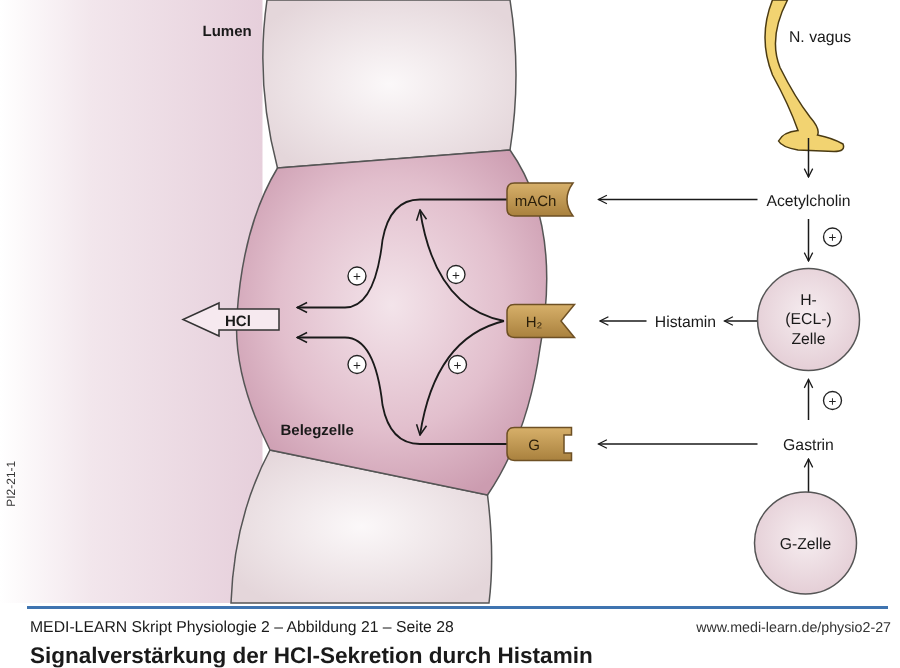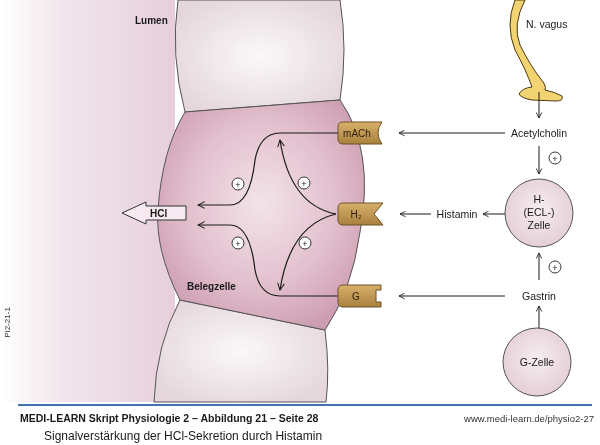--- a/index.html
+++ b/index.html
@@ -3,22 +3,22 @@
   <meta charset="utf-8">
   <style>
     html, body { margin:0; padding:0; background:#ffffff; }
     body { width:600px; height:445px; position:relative; overflow:hidden; font-family:"Liberation Sans", sans-serif; }
     #diagram { position:absolute; left:0; top:0; width:600px; height:445px; }
     .lbl { font-family:"Liberation Sans", sans-serif; font-size:10.5px; fill:#1a1a1a; }
     .lbl-bold { font-family:"Liberation Sans", sans-serif; font-size:10px; font-weight:bold; fill:#1a1a1a; }
     .rec-lbl { font-family:"Liberation Sans", sans-serif; font-size:10px; fill:#2a1e0a; }
     .plus-txt { font-family:"Liberation Sans", sans-serif; font-size:9px; fill:#222; }
     .footer-line { position:absolute; left:18px; top:404px; width:574px; height:2px; background:#3f74b0; }
-    .footer-title { position:absolute; left:20px; top:412px; font-size:10.5px; font-weight:bold; color:#1a1a1a; white-space:nowrap; }
-    .footer-sub { position:absolute; left:20px; top:429px; font-size:12px; font-weight:normal; color:#1a1a1a; white-space:nowrap;margin-left:24px; }
+    .footer-title { position:absolute; left:20px; top:412px; font-size:10.5px; font-weight:normal; color:#1a1a1a; white-space:nowrap; }
+    .footer-sub { position:absolute; left:20px; top:429px; font-size:15px; font-weight:bold; color:#1a1a1a; white-space:nowrap; }
     .footer-url { position:absolute; right:6px; top:413px; font-size:9.5px; color:#333; white-space:nowrap; }
     .side-id { position:absolute; left:-8px; top:318px; font-size:8px; color:#333; transform:rotate(-90deg); white-space:nowrap; }
   </style>
 </head>
 <body>
 
 <svg id="diagram" viewBox="0 0 600 445" xmlns="http://www.w3.org/2000/svg">
   <defs>
     <linearGradient id="lumenGrad" x1="0" y1="0" x2="1" y2="0">
       <stop offset="0" stop-color="#ffffff"></stop>

